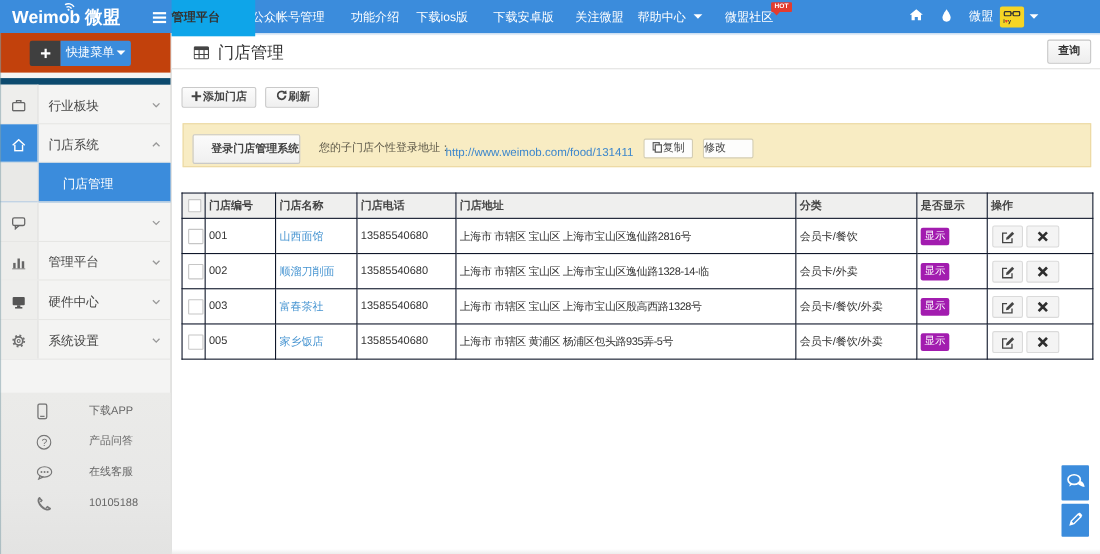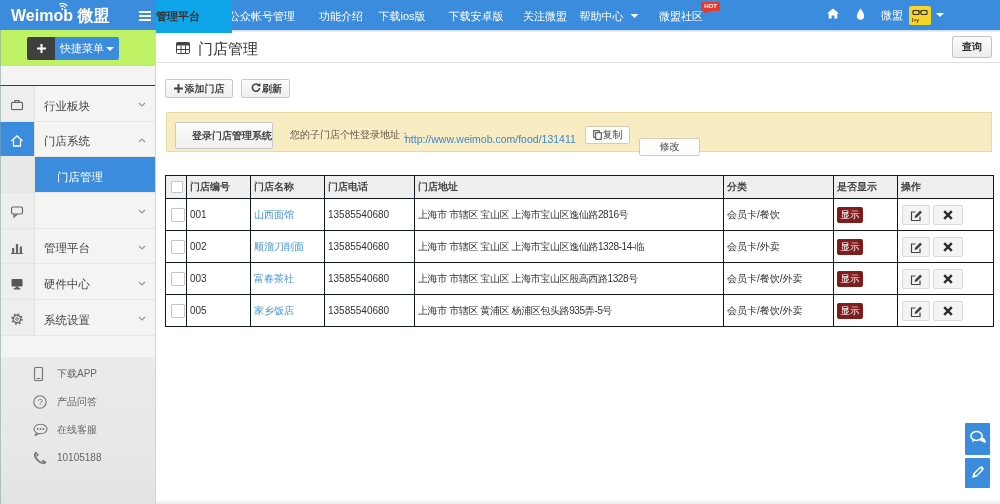--- a/index.html
+++ b/index.html
@@ -17,36 +17,36 @@
 .hot{position:absolute;left:701px;top:2px;width:19px;height:9px;background:#e23c30;color:#fff;font-size:6px;font-weight:bold;text-align:center;line-height:9px;border-radius:1px}
 .hot:after{content:"";position:absolute;left:2px;bottom:-3px;border-left:3px solid transparent;border-right:3px solid transparent;border-top:3px solid #e23c30}
 .tico{position:absolute;top:8px}
 .uname{position:absolute;left:881px;top:0;color:#fff;font-size:11px;line-height:30px}
 .avatar{position:absolute;left:909px;top:6px;width:22px;height:19px;background:#f6d525;border-radius:2px;overflow:hidden}
 .avatar .gl{position:absolute;left:3px;top:4px;width:16px;height:5px}
 .avatar .iu{position:absolute;left:3px;top:11px;font-size:5px;color:#333;font-weight:bold;line-height:6px}
 .acaret{position:absolute;left:936px;top:13px;width:0;height:0;border-left:4px solid transparent;border-right:4px solid transparent;border-top:4px solid #fff}
 
 .sidebar{position:absolute;left:0;top:30px;width:156px;height:474px;background:#f4f4f3;border-right:1px solid #d4d4d2}
-.quick{height:36px;background:#bef264;position:relative}
+.quick{height:36px;background:#c2410c;position:relative}
 .qplus{position:absolute;left:27px;top:7px;width:28px;height:23px;background:#3f3f3f;border-radius:2px 0 0 2px;color:#fff;text-align:center}
 .qmenu{position:absolute;left:55px;top:7px;width:64px;height:23px;background:#3b8cdc;border-radius:0 2px 2px 0;color:#fff;font-size:11px;line-height:23px;text-align:center}
 .qmenu .caret{border-top-color:#fff;vertical-align:1px;margin-left:2px}
-.menu{margin-top:19px;border-top:1px solid #0c4a6e}
+.menu{margin-top:5px;border-top:6px solid #0c4a6e}
 .mi{position:relative;height:35.7px;border-bottom:1px solid #e6e6e4}
 .mi .ic{position:absolute;left:0;top:0;width:35px;height:100%;background:#eeeeec;border-right:1px solid #e2e2e0}
 .mi .ic svg{position:absolute;left:50%;top:55%;transform:translate(-50%,-50%)}
 .mi .tx{margin-left:36px;padding-left:8px;font-size:11.5px;color:#444;line-height:34.7px;padding-top:2.5px}
 .mi .ch{position:absolute;right:9px;top:50%;margin-top:-1px}
 .mi.act .ic{background:#3b8cdc}
 .mi.sub{background:#3b8cdc}
 .mi.sub .ic{background:#e9e9e7;border-right:1px solid #e2e2e0}
 .mi.sub .tx{color:#fff;padding-left:21px}
 .sbottom{position:absolute;left:0;top:327px;width:155px;height:147px;background:linear-gradient(180deg,#ebebe9 0%,#e8e8e7 60%,#e3e3e2 100%)}
-.bi{position:relative;height:28px;padding-left:57px;font-size:10px;color:#666;line-height:28px}
+.bi{position:relative;height:28px;padding-left:81px;font-size:10px;color:#666;line-height:28px}
 .bi svg{position:absolute;left:33px;top:50%;transform:translateY(-50%)}
 
 .content{position:absolute;left:156px;top:30px;width:844px;height:474px}
 .chead{position:relative;height:33px;background:#fff;border-bottom:1px solid #e2e2e0}
 .chead .gicon{position:absolute;left:20px;top:12px}
 .chead .title{position:absolute;left:42px;top:0;line-height:37px;font-size:15px;color:#333}
 .search{position:absolute;left:615px;top:6px;width:178px;height:22px;border:1px solid #ccc;background:#fff;font-size:10px;color:#aaa;line-height:20px;padding-left:5px;font-family:"Liberation Sans",sans-serif}
 .qbtn{position:absolute;left:796px;top:6px;width:40px;height:22px;background:linear-gradient(#fbfbfb,#ededed);border:1px solid #c5c5c5;border-radius:2px;font-size:10px;font-weight:bold;color:#333;text-align:center;line-height:20px}
 .cbody{padding:16px 8px 0 9px}
 .btnrow{height:19px}
@@ -57,31 +57,31 @@
 .bstrip{position:absolute;left:156px;bottom:0;width:844px;height:5px;background:linear-gradient(rgba(236,236,235,0),#ececeb);z-index:1}
 </style></head><body>
 <style>
 
 .ybar{position:relative;margin-left:1px;margin-top:14px;width:826px;height:40px;background:#f8ecc3}
 .ybar{border:1px solid #ecd9a2}
 .ylogin{position:absolute;left:8px;top:9px;width:98px;height:27px;background:linear-gradient(#fbfbfb,#f0f0f0);border:1px solid #c9c9c9;border-radius:2px;font-size:10px;font-weight:bold;color:#444;text-align:right;line-height:25px}
 .ytext{position:absolute;left:123px;top:2px;font-size:10px;color:#5c5747;line-height:40px}
 .ylink{position:absolute;left:238px;top:6px;font-size:10.5px;color:#3d87cc;line-height:40px}
 .ycopy{position:absolute;left:418px;top:13px;width:45px;height:18px;background:#fdfdfc;border:1px solid #d4cdb4;border-radius:2px;font-size:10px;color:#444;text-align:center;line-height:16px}
-.ymod{position:absolute;left:472px;top:25px;width:61px;height:18px;background:#fdfdfc;border:1px solid #d4cdb4;border-radius:2px;font-size:10px;color:#444;text-align:center;line-height:16px}
+.ymod{position:absolute;left:472px;top:13px;width:46px;height:18px;background:#fdfdfc;border:1px solid #d4cdb4;border-radius:2px;font-size:10px;color:#444;line-height:16px}
 
 table{border-collapse:collapse;table-layout:fixed;width:827px;margin-top:23px;background:#fff}
 th,td{border:1px solid #0f172a;overflow:hidden;white-space:nowrap}
 th{height:23px;background:#efefee;font-size:10px;font-weight:bold;color:#444;text-align:left;padding-left:3px}
 td{height:32px;font-size:10px;color:#333;padding-left:3px}
 td:nth-child(5){letter-spacing:-0.4px}
 td.cb,th.cb{padding-left:5px}
 .cbx{display:inline-block;width:14px;height:14px;border:1px solid #c6c6c6;background:#fff;border-radius:1px;vertical-align:middle}
 a.store{color:#4694d1;text-decoration:none}
-.show{display:inline-block;width:26px;height:16px;background:#7f1d1d;border-radius:2px;color:#fff;font-size:9.5px;text-align:center;line-height:16px;margin-left:0}
+.show{display:inline-block;width:26px;height:16px;background:#a21caf;border-radius:2px;color:#fff;font-size:9.5px;text-align:center;line-height:16px;margin-left:0}
 .obtn{display:inline-block;width:28px;height:20px;background:#f4f4f4;border:1px solid #dadada;border-radius:2px;text-align:center;vertical-align:middle;margin-left:1px}
 .obtn.x{width:30px}
 .obtn+.obtn{margin-left:3px}
 .obtn svg{margin-top:4px}
 
 .fbtn{position:absolute;left:965px;width:25px;background:#3b8cdc;border-radius:1px;text-align:center}
 .fb1{top:423px;height:32px}
 .fb2{top:458px;height:30px}
 .fbtn svg{margin-top:7px}
 </style>

